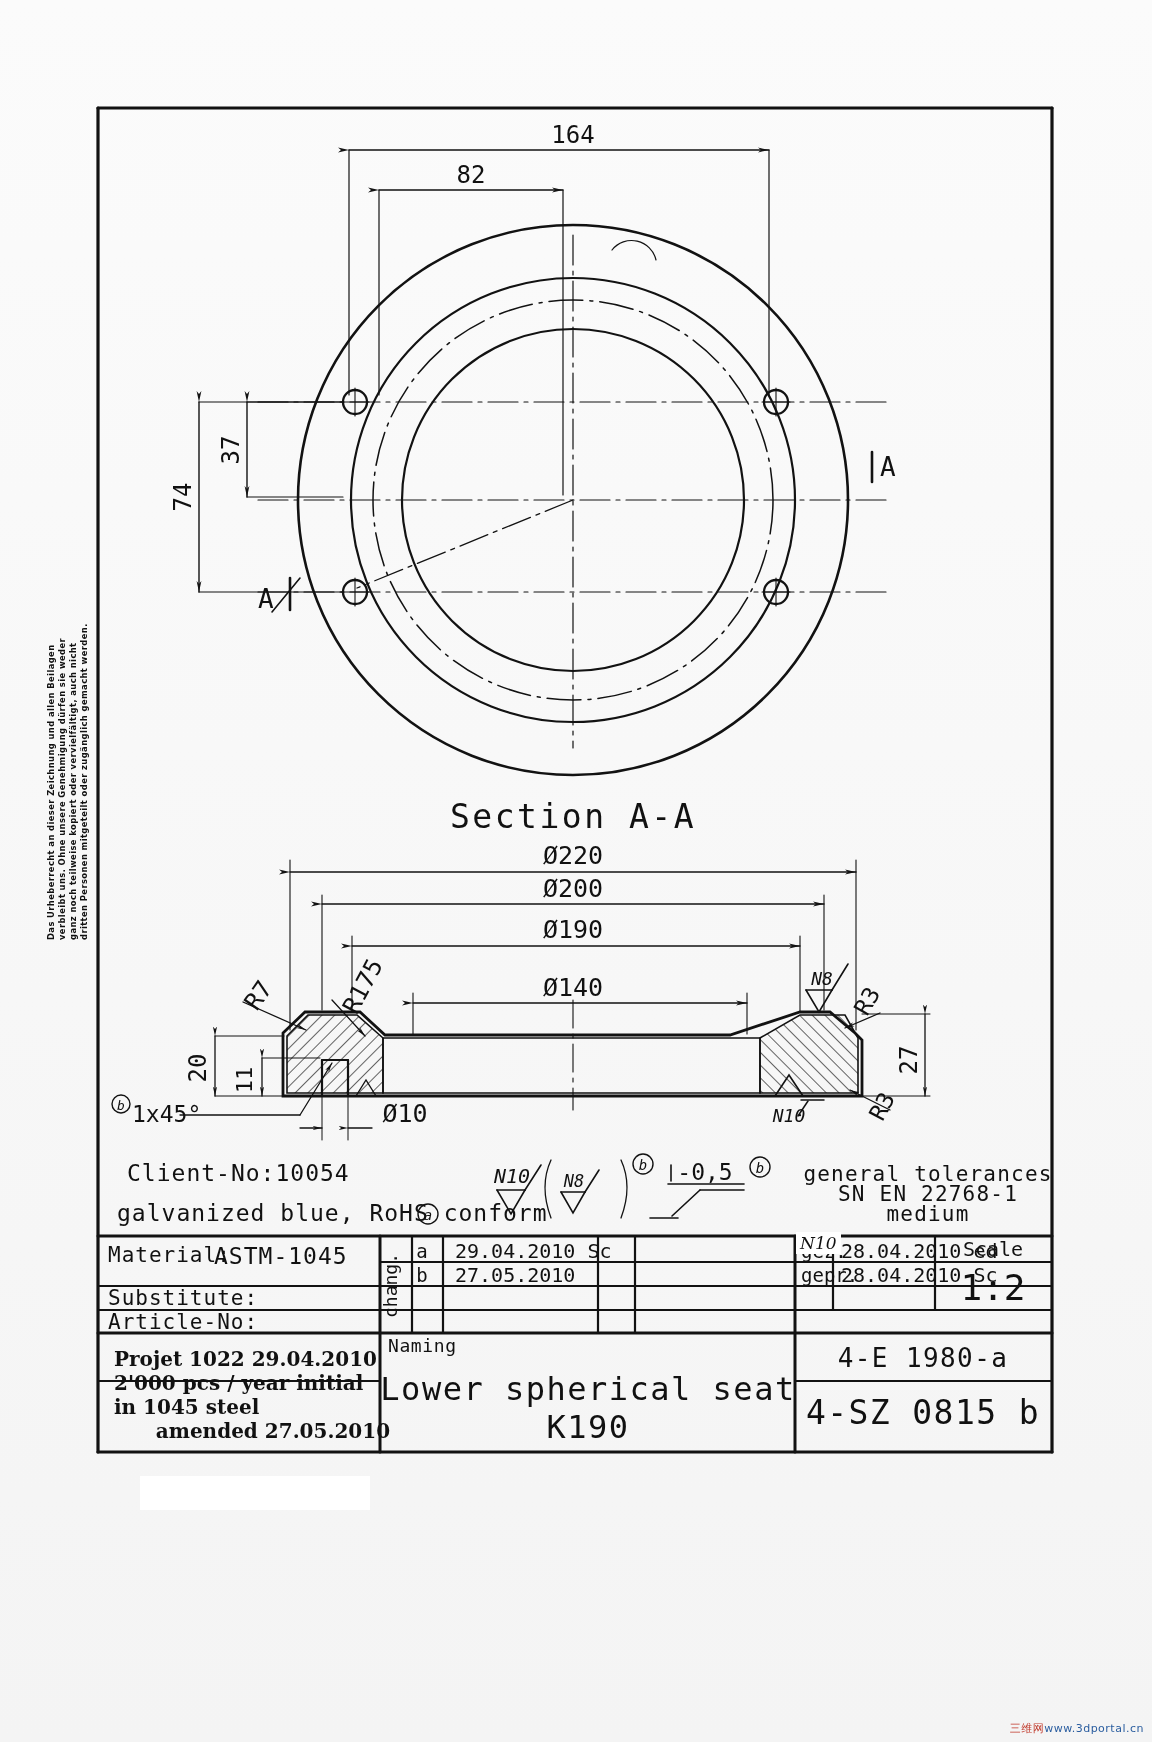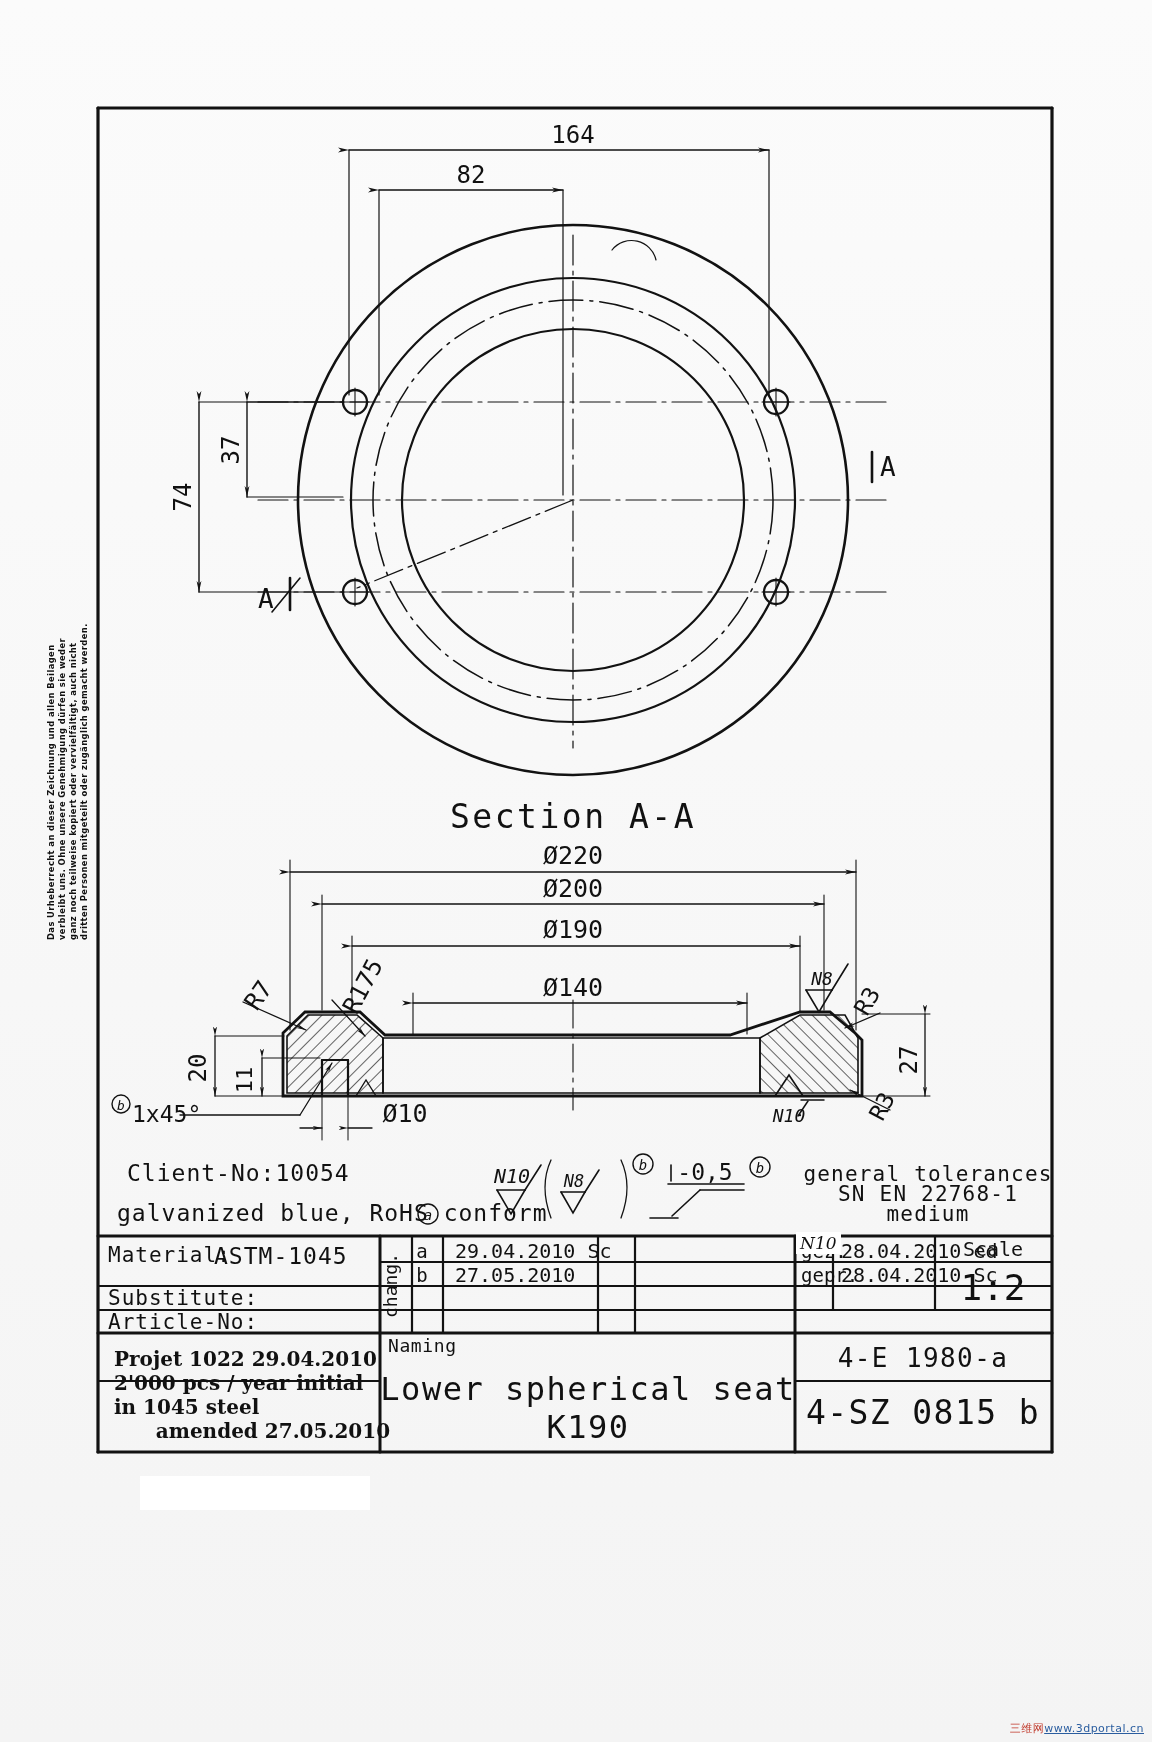--- a/index.html
+++ b/index.html
@@ -24,21 +24,21 @@
     letter-spacing:0.4px;
     color:#111;
     line-height:11px;
   }
   .wm{
     position:absolute;right:8px;bottom:6px;
     font-family:"DejaVu Sans", sans-serif;
     font-size:11px;color:#9a9a9a;letter-spacing:.5px;
   }
   .wm .red{color:#c0392b;}
-  .wm .blue{color:#2a5d9f;text-decoration:underline;}
+  .wm .blue{color:#2a5d9f;}
 </style>
 </head>
 <body>
 
 <div class="sheet">
   <div class="paper"></div>
 
   <div class="vtext" style="left:46px;top:940px;">Das Urheberrecht an dieser Zeichnung und allen Beilagen</div>
   <div class="vtext" style="left:57px;top:940px;">verbleibt uns. Ohne unsere Genehmigung dürfen sie weder</div>
   <div class="vtext" style="left:68px;top:940px;">ganz noch teilweise kopiert oder vervielfältigt, auch nicht</div>

